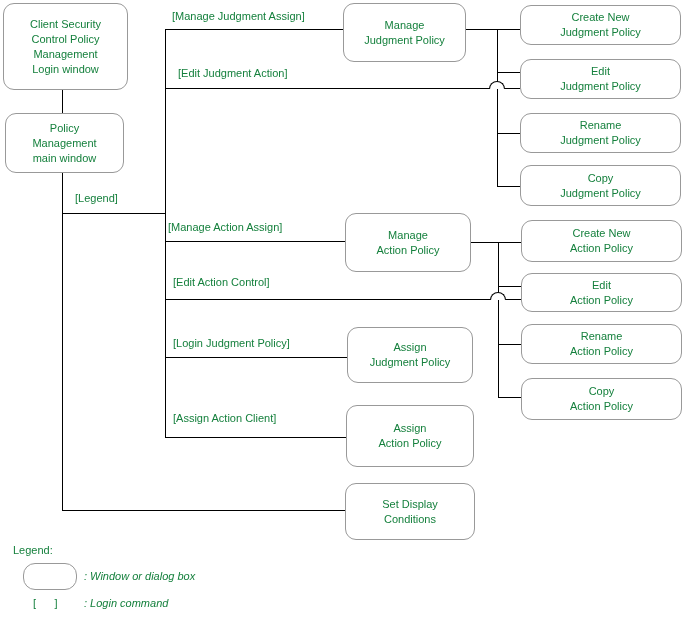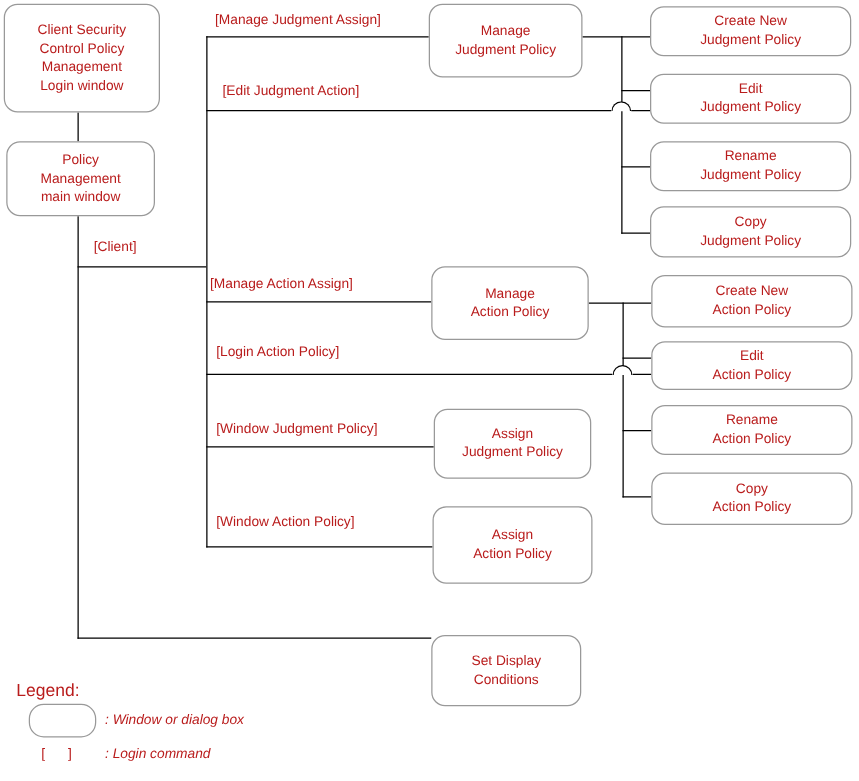--- a/index.html
+++ b/index.html
@@ -1,33 +1,33 @@
 <!DOCTYPE html>
 <html><head>
 <meta charset="utf-8">
 <style>
   html,body{margin:0;padding:0;background:#fff;}
   #canvas{
     position:relative;width:687px;height:625px;background:#ffffff;
-    font-family:"Liberation Sans", sans-serif;color:#b91c1c;overflow:hidden;
+    font-family:"Liberation Sans", sans-serif;color:#15803d;overflow:hidden;
   }
   .wbox{
     position:absolute;box-sizing:border-box;border:1px solid #999;
     border-radius:11px;background:#fff;display:flex;align-items:center;
     justify-content:center;text-align:center;font-size:11px;line-height:15px;
   }
   .wbox span{white-space:pre-line;}
   .mlabel{position:absolute;font-size:11px;line-height:13px;white-space:nowrap;}
   .hline{position:absolute;height:1px;background:#000;}
   .vline{position:absolute;width:1px;background:#000;}
   .arc{
     position:absolute;width:16px;height:8px;box-sizing:border-box;
     border:1px solid #000;border-bottom:none;border-radius:8px 8px 0 0;background:#fff;
   }
-  .legend-title{position:absolute;font-size:14px;}
+  .legend-title{position:absolute;font-size:11px;}
   .legend-box{
     position:absolute;box-sizing:border-box;border:1px solid #999;
     border-radius:12px;background:#fff;
   }
   .legend-text{position:absolute;font-size:11px;font-style:italic;}
   .legend-menu-symbol{position:absolute;font-size:11px;white-space:pre;}
 </style>
 </head>
 <body>
 
@@ -83,21 +83,21 @@
 Action Policy</span>
   </div>
   <div class="wbox" style="left:347px;top:327px;width:126px;height:56px">
     <span>Assign
 Judgment Policy</span>
   </div>
   <div class="wbox" style="left:346px;top:405px;width:128px;height:62px">
     <span>Assign
 Action Policy</span>
   </div>
-  <div class="wbox" style="left:345px;top:508px;width:120px;height:57px">
+  <div class="wbox" style="left:345px;top:483px;width:130px;height:57px">
     <span>Set Display
 Conditions</span>
   </div>
 
   <div class="wbox" style="left:520px;top:5px;width:161px;height:40px">
     <span>Create New
 Judgment Policy</span>
   </div>
   <div class="wbox" style="left:520px;top:59px;width:161px;height:40px">
     <span>Edit
@@ -123,25 +123,25 @@
     <span>Rename
 Action Policy</span>
   </div>
   <div class="wbox" style="left:521px;top:378px;width:161px;height:42px">
     <span>Copy
 Action Policy</span>
   </div>
 
   <div class="mlabel" style="left:172px;top:10px">[Manage Judgment Assign]</div>
   <div class="mlabel" style="left:178px;top:67px">[Edit Judgment Action]</div>
-  <div class="mlabel" style="left:75px;top:192px">[Client]</div>
+  <div class="mlabel" style="left:75px;top:192px">[Legend]</div>
   <div class="mlabel" style="left:168px;top:221px">[Manage Action Assign]</div>
-  <div class="mlabel" style="left:173px;top:276px">[Login Action Policy]</div>
-  <div class="mlabel" style="left:173px;top:337px">[Window Judgment Policy]</div>
-  <div class="mlabel" style="left:173px;top:412px">[Window Action Policy]</div>
+  <div class="mlabel" style="left:173px;top:276px">[Edit Action Control]</div>
+  <div class="mlabel" style="left:173px;top:337px">[Login Judgment Policy]</div>
+  <div class="mlabel" style="left:173px;top:412px">[Assign Action Client]</div>
 
   <div class="legend-title" style="left:13px;top:544px">Legend:</div>
   <div class="legend-box" style="left:23px;top:563px;width:54px;height:27px"></div>
   <div class="legend-text" style="left:84px;top:570px">: Window or dialog box</div>
   <div class="legend-menu-symbol" style="left:33px;top:597px">[      ]</div>
   <div class="legend-text" style="left:84px;top:597px">: Login command</div>
 
 </div>
 
 </body></html>

